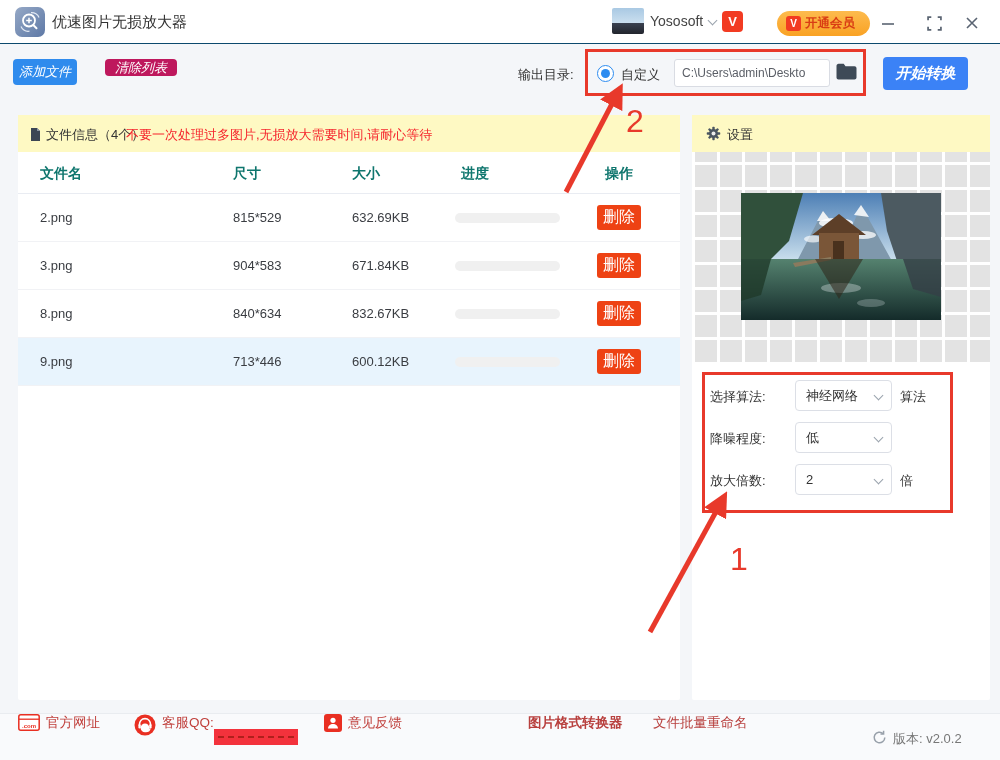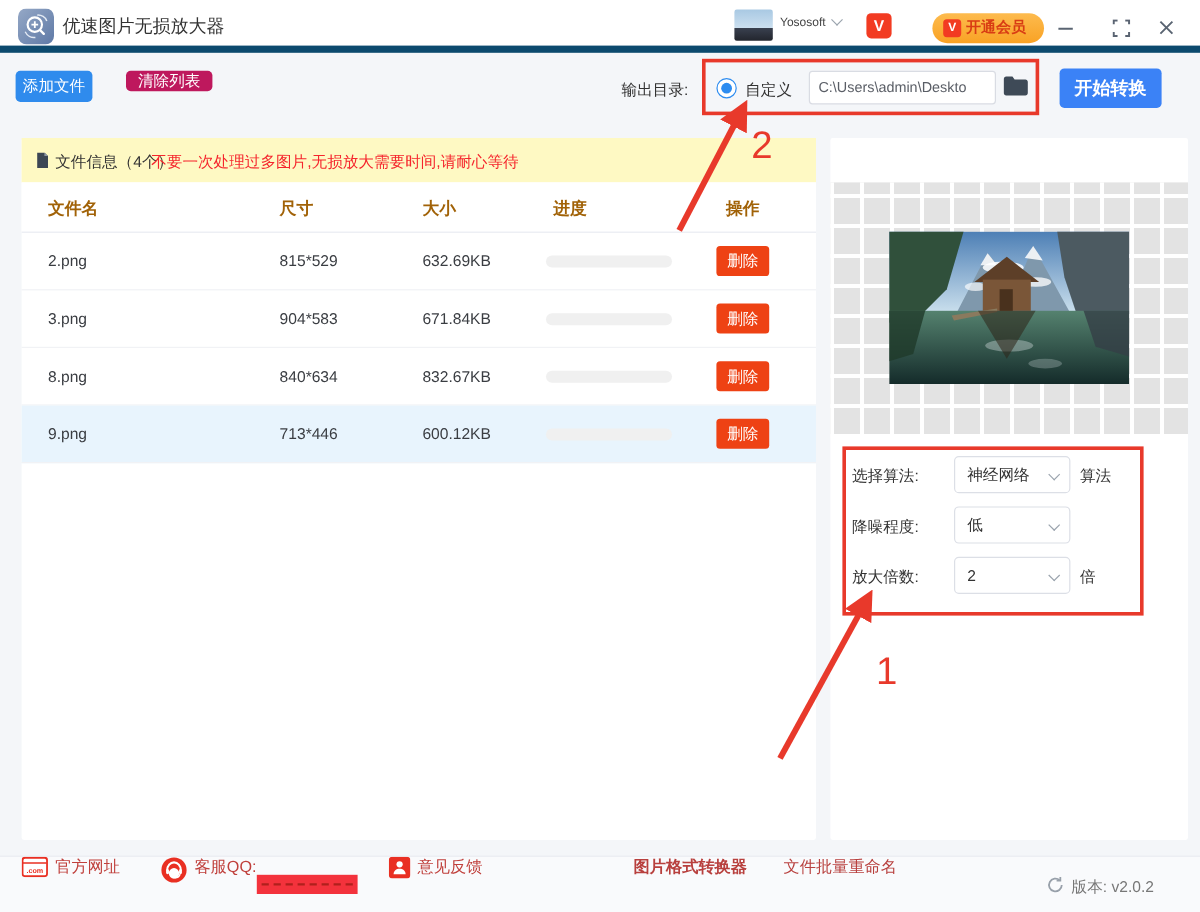--- a/index.html
+++ b/index.html
@@ -2,42 +2,42 @@
 <html><head>
 <meta charset="utf-8">
 <style>
   * { margin:0; padding:0; box-sizing:border-box; }
   html,body { width:1000px; height:760px; overflow:hidden;
     font-family:"Liberation Sans","DejaVu Sans",sans-serif; background:#f4f6f9; color:#333; }
   .abs { position:absolute; }
 
   
   .titlebar { position:absolute; left:0; top:0; width:1000px; height:44px;
-    background:#fff; border-bottom:6px solid #0c4a6e; }
+    background:#fff; border-bottom:1px solid #0c4a6e; }
   .app-icon { position:absolute; left:15px; top:7px; }
   .app-title { position:absolute; left:52px; top:13px; font-size:15px; color:#333; }
   .avatar { position:absolute; left:612px; top:8px; width:32px; height:26px; border-radius:2px;
     background:linear-gradient(180deg,#a9c9e3 0%,#cbdfef 58%,#3a4150 58%,#22252d 100%); }
-  .account { position:absolute; left:650px; top:13px; font-size:10px; color:#444; cursor:pointer; }
+  .account { position:absolute; left:650px; top:13px; font-size:14px; color:#444; cursor:pointer; }
   .chev { display:inline-block; width:7px; height:7px; border-right:1.5px solid #9aa3ad;
     border-bottom:1.5px solid #9aa3ad; transform:rotate(45deg); margin-left:6px; margin-bottom:2px; }
   .vip-badge { position:absolute; left:722px; top:11px; width:21px; height:21px; border-radius:4px;
     background:#f23b22; color:#fff; font-weight:bold; font-size:13px; text-align:center; line-height:21px; cursor:pointer; }
   .vip-pill { position:absolute; left:777px; top:11px; width:93px; height:25px; border-radius:13px;
     background:linear-gradient(180deg,#fdbb4e,#f9a224); display:flex; align-items:center; gap:4px;
     padding:0 9px; cursor:pointer; }
   .vip-pill .mini-vip { width:15px; height:15px; border-radius:3px; background:#f23b22; color:#fff;
     font-size:10px; font-weight:bold; text-align:center; line-height:15px; }
   .vip-pill .lbl { font-size:12.5px; color:#d93d14; font-weight:bold; }
   .winbtn { position:absolute; top:13px; width:20px; height:20px; display:flex; align-items:center;
     justify-content:center; cursor:pointer; }
 
   
   .btn { position:absolute; border:none; border-radius:4px; color:#fff; font-size:13px;
-    font-family:inherit; cursor:pointer; }
+    font-family:inherit; cursor:pointer;font-style:italic; }
   .btn-add { left:13px; top:59px; width:64px; height:26px; background:#2f8bed; }
   .btn-clear { left:105px; top:59px; width:72px; height:17px; background:#be185d;text-align:center; }
   .outdir-label { position:absolute; left:518px; top:66px; font-size:13px; color:#333; }
   .radio { position:absolute; left:597px; top:65px; width:17px; height:17px; border-radius:50%;
     background:#fff; border:1.5px solid #2d8cf0; cursor:pointer; }
   .radio::after { content:""; position:absolute; inset:3px; border-radius:50%; background:#2d8cf0; }
   .radio-label { position:absolute; left:621px; top:66px; font-size:13px; color:#333; cursor:pointer; }
   .path-input { position:absolute; left:674px; top:59px; width:156px; height:28px; background:#fff;
     border:1px solid #d9dce3; border-radius:3px; font-size:12px; color:#5a5e66; padding:0 7px;
     font-family:inherit; white-space:nowrap; overflow:hidden; }
@@ -47,29 +47,29 @@
   
   .panel { position:absolute; background:#fff; border-radius:2px; }
   .panel-left { left:18px; top:115px; width:662px; height:585px; }
   .panel-right { left:692px; top:115px; width:298px; height:585px; }
   .band { position:absolute; left:0; top:0; right:0; height:37px; background:#fef9c3; }
   .band-title { position:absolute; top:11px; font-size:13px; color:#333; }
   .warning { position:absolute; left:108px; top:11px; font-size:13px; color:#f5262d; }
 
   .thead { position:absolute; left:0; top:37px; width:662px; height:42px; background:#fff;
     border-bottom:1px solid #e9ecf2; }
-  .th { position:absolute; top:0; line-height:42px; font-size:14px; font-weight:bold; color:#a16207;text-align:center; }
+  .th { position:absolute; top:0; line-height:42px; font-size:14px; font-weight:bold; color:#0f766e;text-align:center; }
   .rows { position:absolute; left:0; top:79px; width:662px; }
   .trow { position:relative; height:48px; border-bottom:1px solid #f1f2f5; cursor:pointer; }
   .trow.selected { background:#e8f4fd; }
   .td { position:absolute; line-height:48px; font-size:13px; color:#3a3d42; }
   .c1 { left:22px; } .c2 { left:215px; } .c3 { left:334px; } .c4 { left:443px; } .c5 { left:587px; }
   .pbar { position:absolute; left:437px; top:19px; width:105px; height:10px; border-radius:5px; background:#f0f0f0; }
   .del-btn { position:absolute; left:579px; top:11px; width:44px; height:25px; background:#ee4214;
-    color:#fff; border:none; border-radius:3px; font-size:13px; font-family:inherit; cursor:pointer; }
+    color:#fff; border:none; border-radius:3px; font-size:16px; font-family:inherit; cursor:pointer; }
 
   
   .grid-area { position:absolute; left:0; top:37px; width:298px; height:213px; background-color:#e3e3e3;
     background-image:repeating-linear-gradient(0deg,#fff 0 3px,transparent 3px 25px),
                      repeating-linear-gradient(90deg,#fff 0 3px,transparent 3px 25px); }
   .photo { position:absolute; left:49px; top:78px; width:200px; height:127px; display:block; }
   .set-label { position:absolute; left:18px; font-size:13px; color:#333; }
   .sel { position:absolute; left:103px; width:97px; height:31px; background:#fff; border:1px solid #dcdfe6;
     border-radius:4px; font-size:13px; color:#333; display:flex; align-items:center; padding:0 10px; cursor:pointer; }
   .sel .chev { position:absolute; right:9px; top:11px; margin:0; }
@@ -199,20 +199,35 @@
     <span class="td c1">9.png</span>
     <span class="td c2">713*446</span>
     <span class="td c3">600.12KB</span>
     <span class="pbar"></span>
     <button class="del-btn">删除</button>
   </div>
 </div>
 </div>
 
 <div class="panel panel-right">
+  <div class="band">
+    <span class="abs" style="left:14px; top:11px;">
+      <svg width="15" height="15" viewBox="0 0 20 20">
+        <g fill="#4a5560">
+          <rect x="8.4" y="1" width="3.2" height="18" rx="1"></rect>
+          <rect x="1" y="8.4" width="18" height="3.2" rx="1"></rect>
+          <rect x="8.4" y="1" width="3.2" height="18" rx="1" transform="rotate(45 10 10)"></rect>
+          <rect x="8.4" y="1" width="3.2" height="18" rx="1" transform="rotate(-45 10 10)"></rect>
+          <circle cx="10" cy="10" r="6"></circle>
+        </g>
+        <circle cx="10" cy="10" r="2.6" fill="#ececec"></circle>
+      </svg>
+    </span>
+    <span class="band-title" style="left:35px;">设置</span>
+  </div>
 
   <div class="grid-area"></div>
 
   <svg class="photo" viewBox="0 0 200 127">
     <defs>
       <linearGradient id="sky" x1="0" y1="0" x2="0" y2="1">
         <stop offset="0" stop-color="#4d7fb5"></stop>
           <stop offset="1" stop-color="#cfe3ef"></stop>
       </linearGradient>
       <linearGradient id="water" x1="0" y1="0" x2="0" y2="1">

